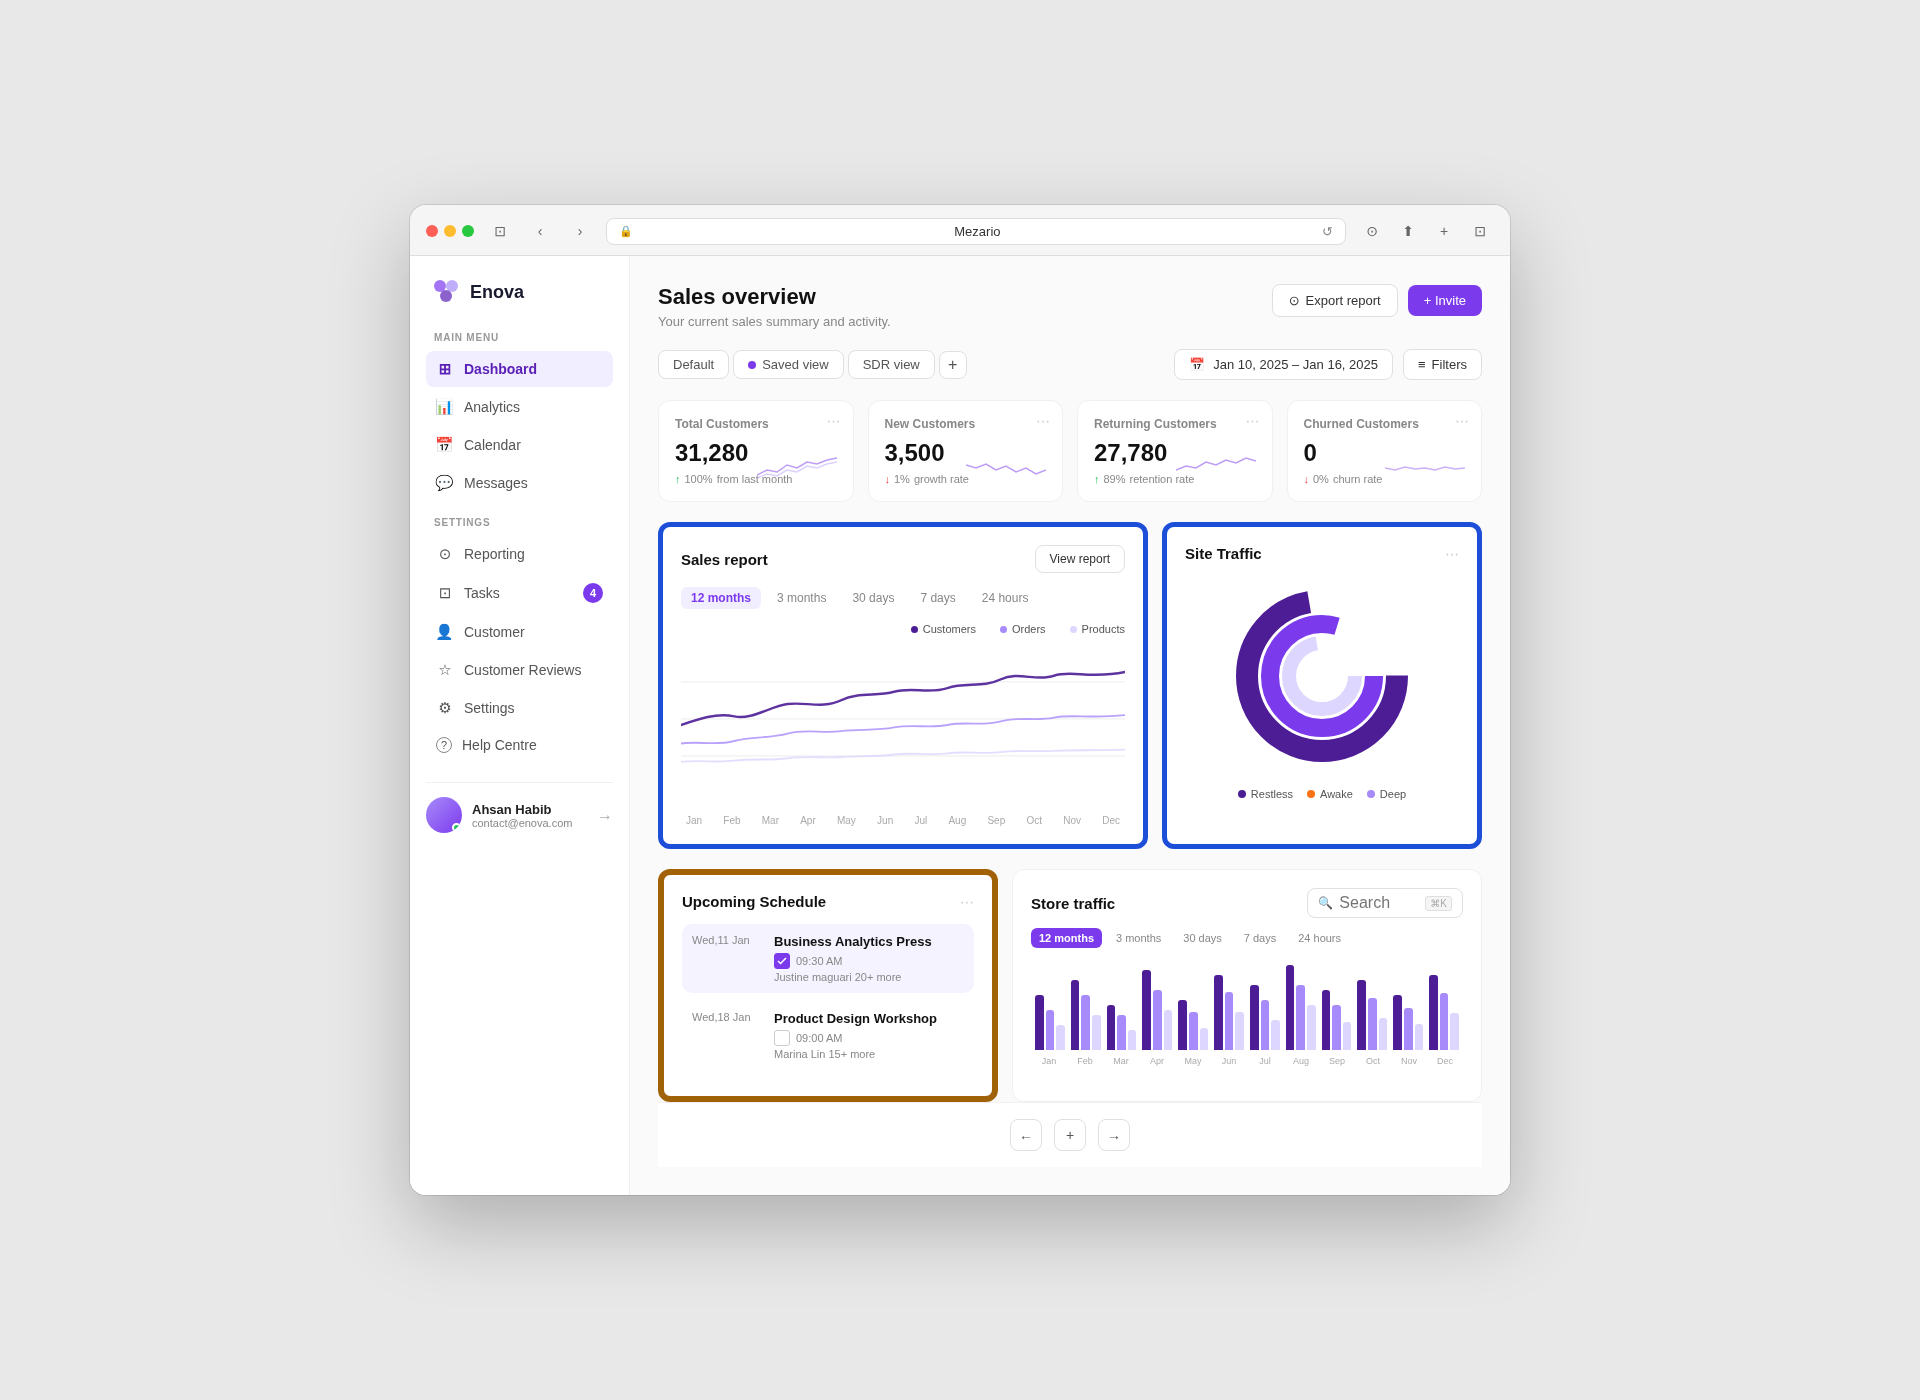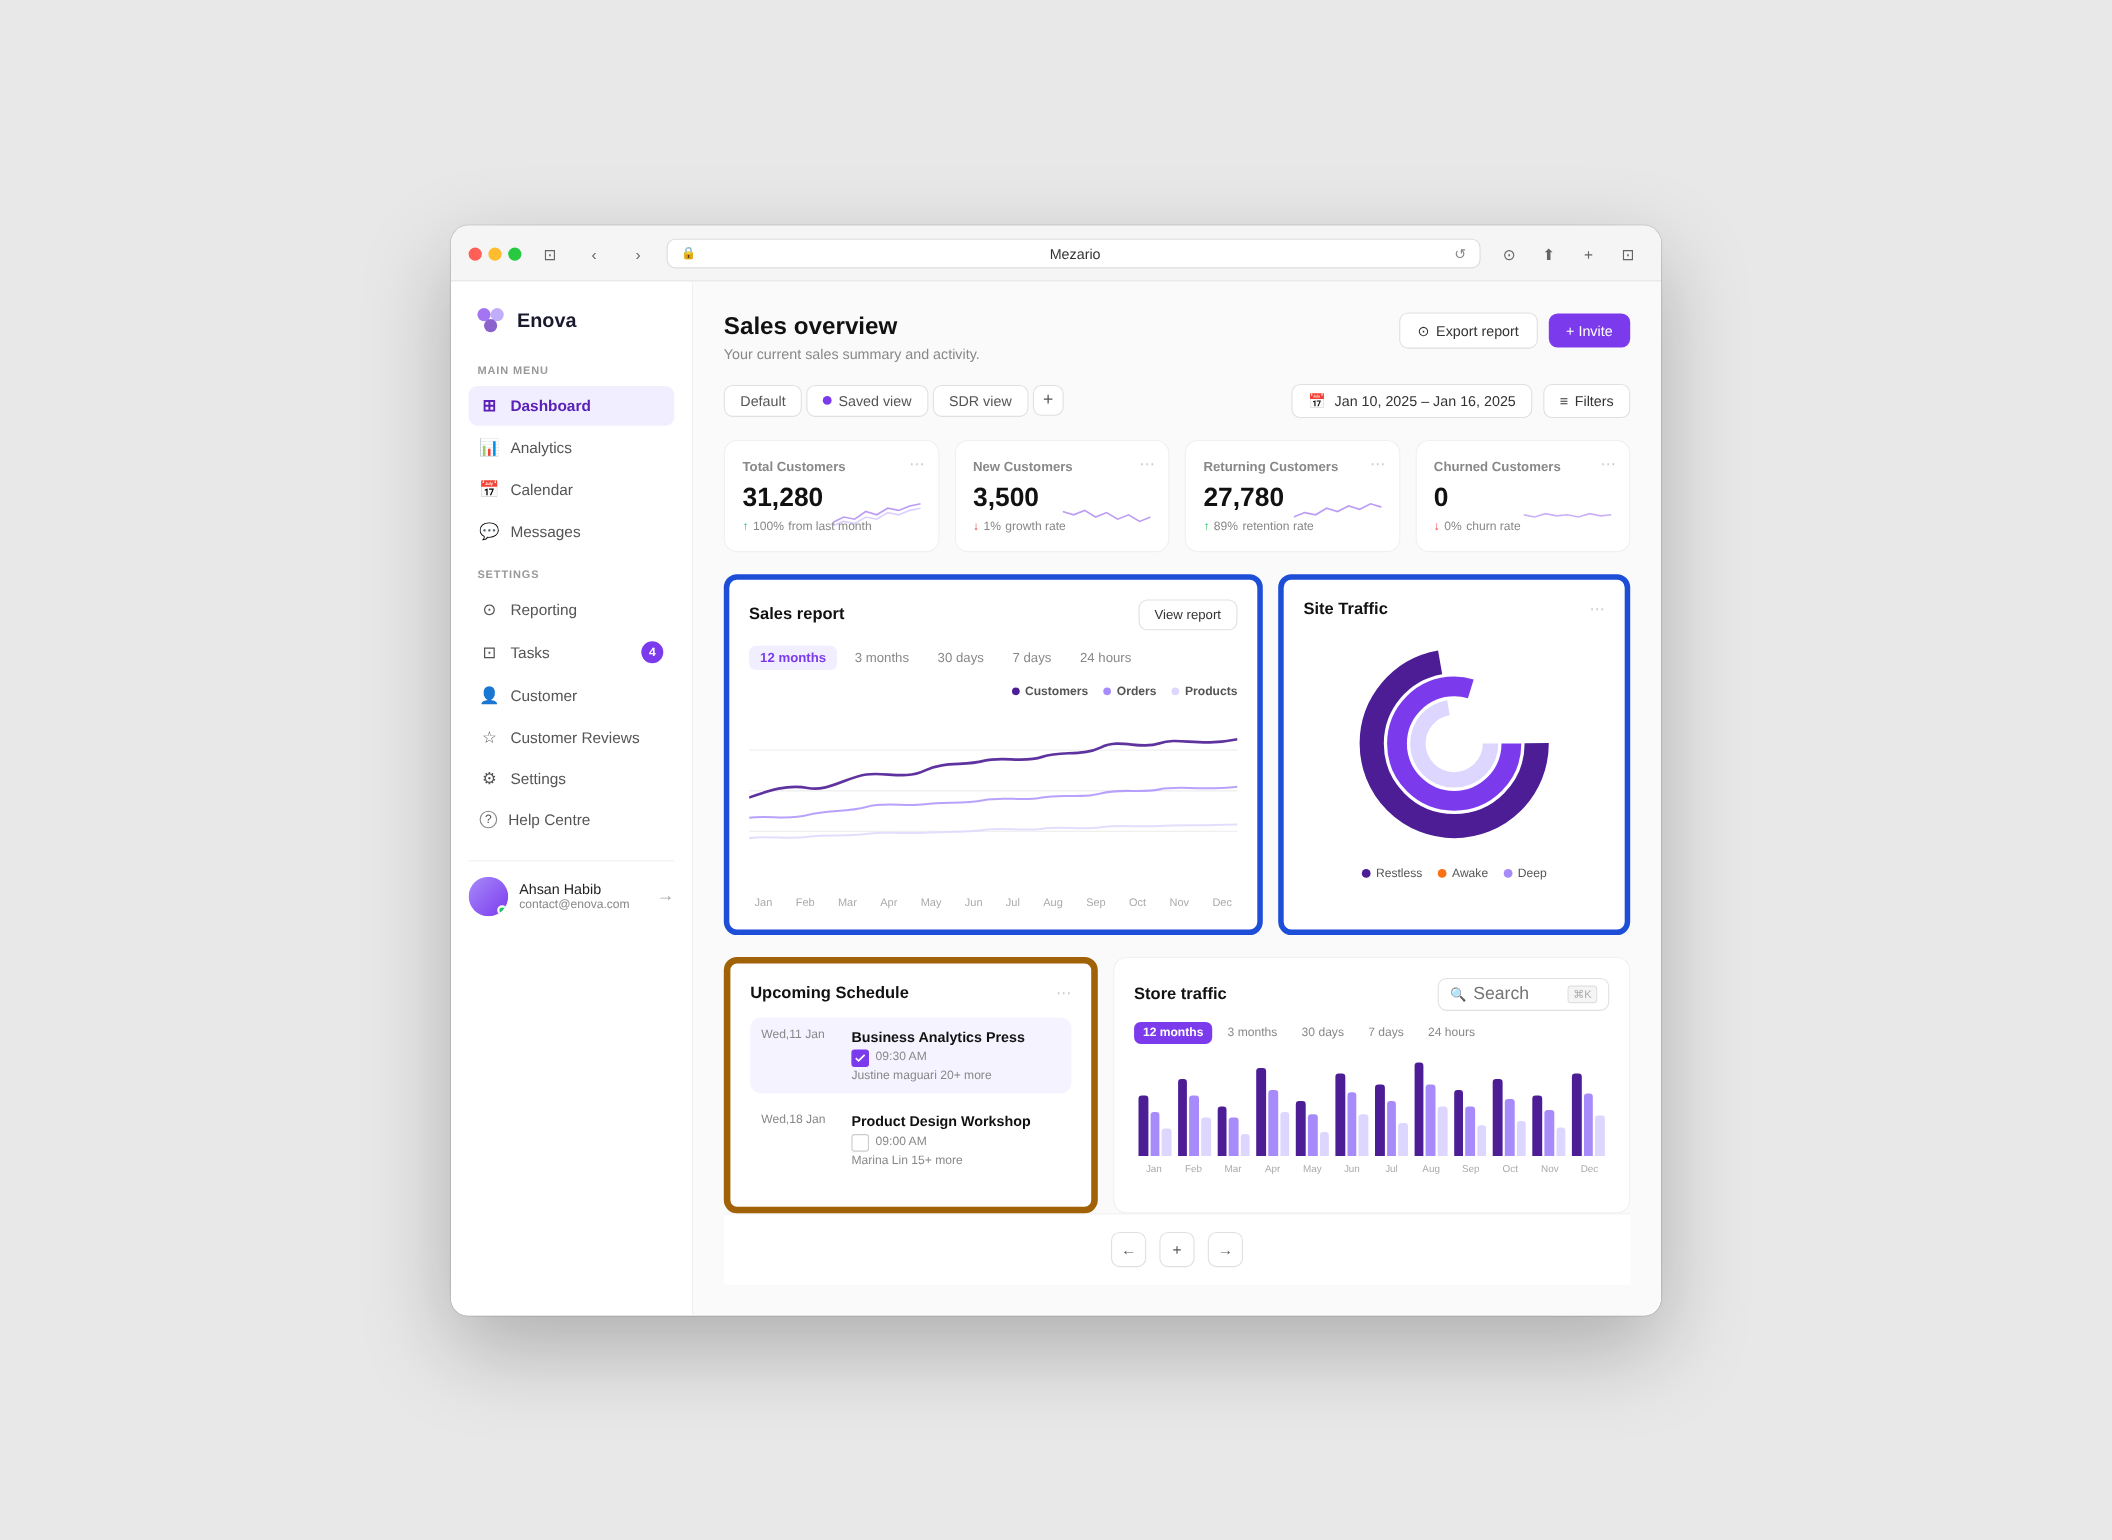--- a/index.html
+++ b/index.html
@@ -221,21 +221,21 @@
       bottom: 1px;
       right: 1px;
       width: 9px;
       height: 9px;
       border-radius: 50%;
       background: #22c55e;
       border: 2px solid white;
     }
 
     .footer-info { flex: 1; }
-    .footer-name { font-size: 13px; font-weight: 400; color: #222; }
+    .footer-name { font-size: 13px; font-weight: 700; color: #222; }
     .footer-email { font-size: 11px; color: #888; }
     .footer-logout { color: #aaa; cursor: pointer; font-size: 16px; }
 
     
     .main-content {
       flex: 1;
       padding: 28px 28px;
       background: #fafafa;
       overflow-y: auto;
     }
@@ -498,24 +498,23 @@
 
     .chart-tab.active {
       background: #f0eeff;
       color: #7c3aed;
       font-weight: 600;
     }
 
     
     .chart-legend {
       display: flex;
-      gap: 14px;
+      gap: 24px;
       margin-bottom: 10px;
       justify-content: flex-end;
-      font-weight: bold;
     }
 
     .legend-item {
       display: flex;
       align-items: center;
       gap: 5px;
       font-size: 11px;
       color: #555;
     }
 

